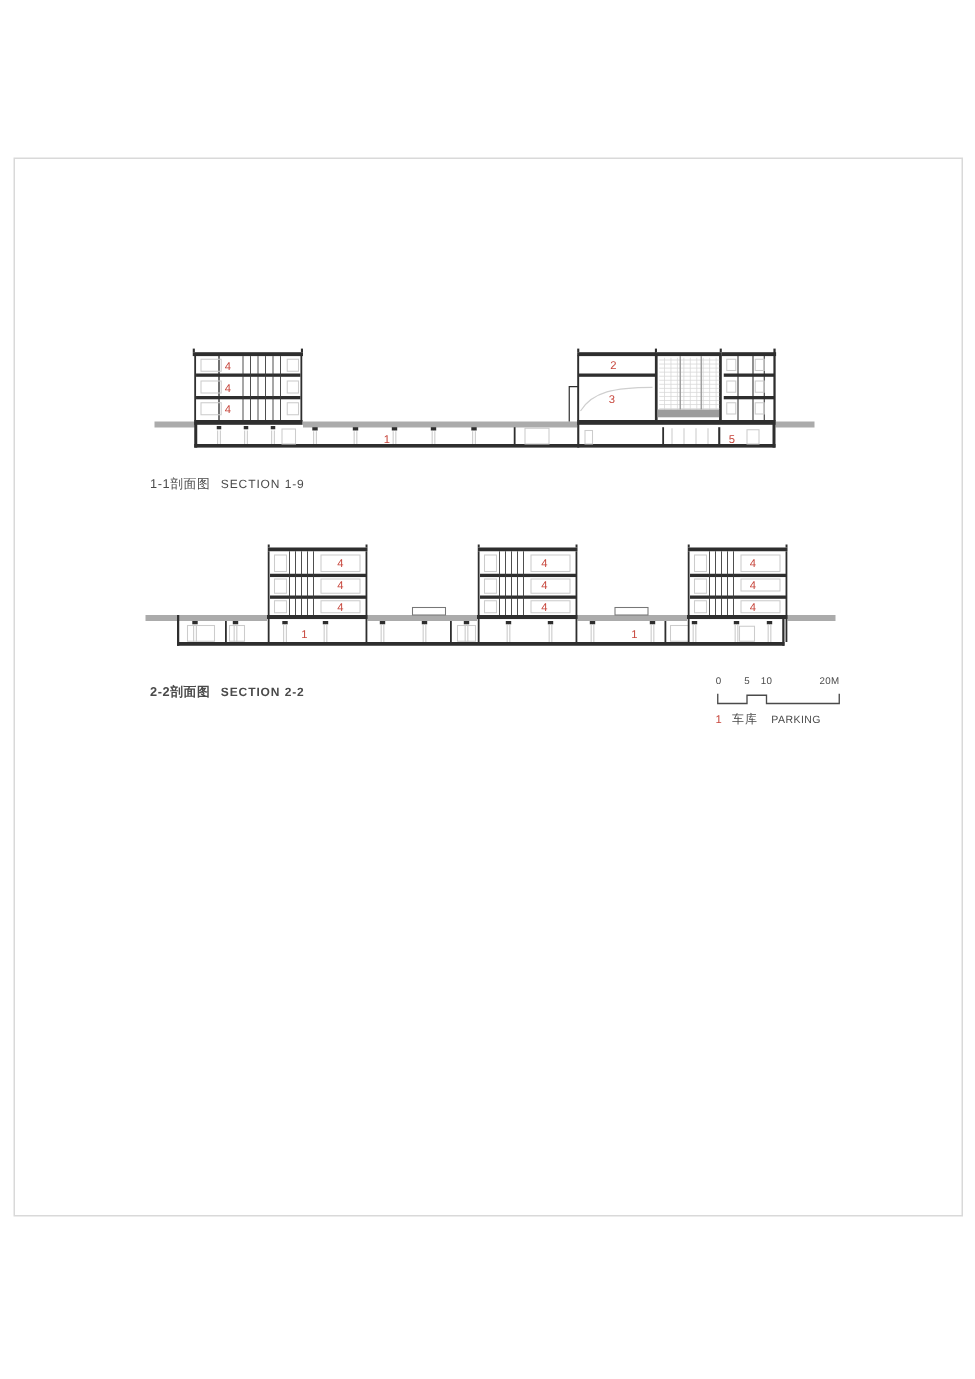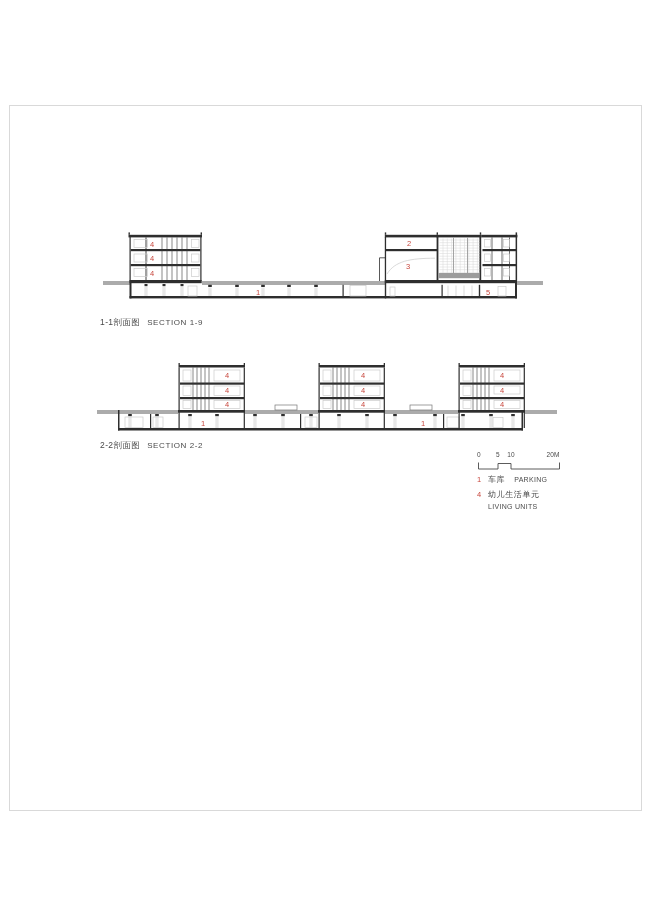--- a/index.html
+++ b/index.html
@@ -256,39 +256,33 @@
     <text x="268" y="34.5">4</text>
     <text x="268" y="49">4</text>
     <text x="407" y="20">4</text>
     <text x="407" y="34.5">4</text>
     <text x="407" y="49">4</text>
     <text x="108" y="67.5">1</text>
     <text x="328" y="67.5">1</text>
   </g>
 </svg>
 
-<div class="sec-title" style="left:100px;top:440px;">
+<div class="sec-title" style="left:100px;top:456px;font-weight:bold;">
   <span class="zh">2-2剖面图</span><span class="en">SECTION 2-2</span>
 </div>
 
 <div class="scalebar">
   <span class="tick" style="left:2px;">0</span>
   <span class="tick" style="left:21px;">5</span>
   <span class="tick" style="left:34px;">10</span>
   <span class="tick" style="left:76px;">20M</span>
   <svg class="abs" style="left:0;top:9.5px;" width="86" height="10" viewBox="0 0 86 10">
     <polyline points="1.5,1.5 1.5,8 21,8 21,2.5 34,2.5 34,8 82.5,8 82.5,1.5" fill="none" stroke="#4a4a4a" stroke-width="0.9"></polyline>
   </svg>
 </div>
 
 <div class="legend">
   <div class="leg-item">
     <div class="leg-line">
       <span class="leg-num" style="color:#c7463c">1</span><span class="leg-zh">车库</span><span class="leg-en-inline">PARKING</span>
     </div>
   </div>
-  <div class="leg-item">
-    <div class="leg-line">
-      <span class="leg-num" style="color:#c7463c">4</span><span class="leg-zh">幼儿生活单元</span>
-    </div>
-    <div class="leg-en">LIVING UNITS</div>
-  </div>
 </div>
 
 </body></html>

